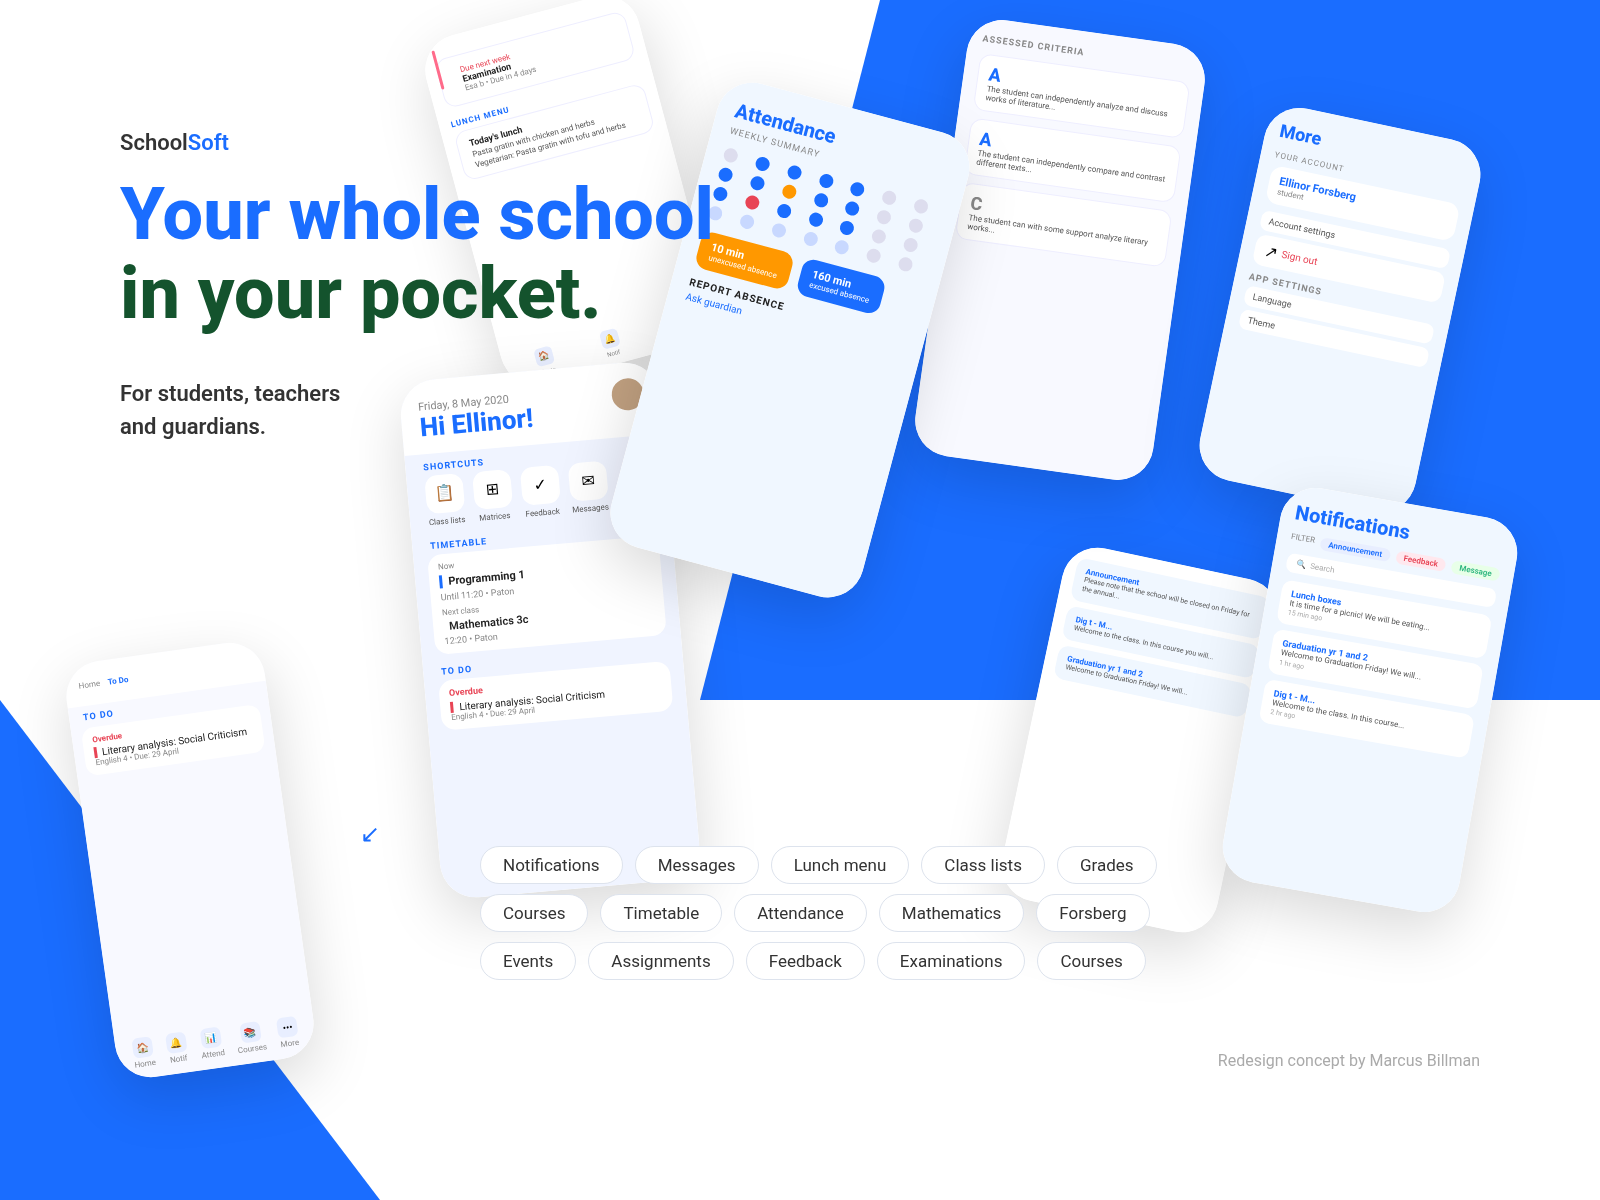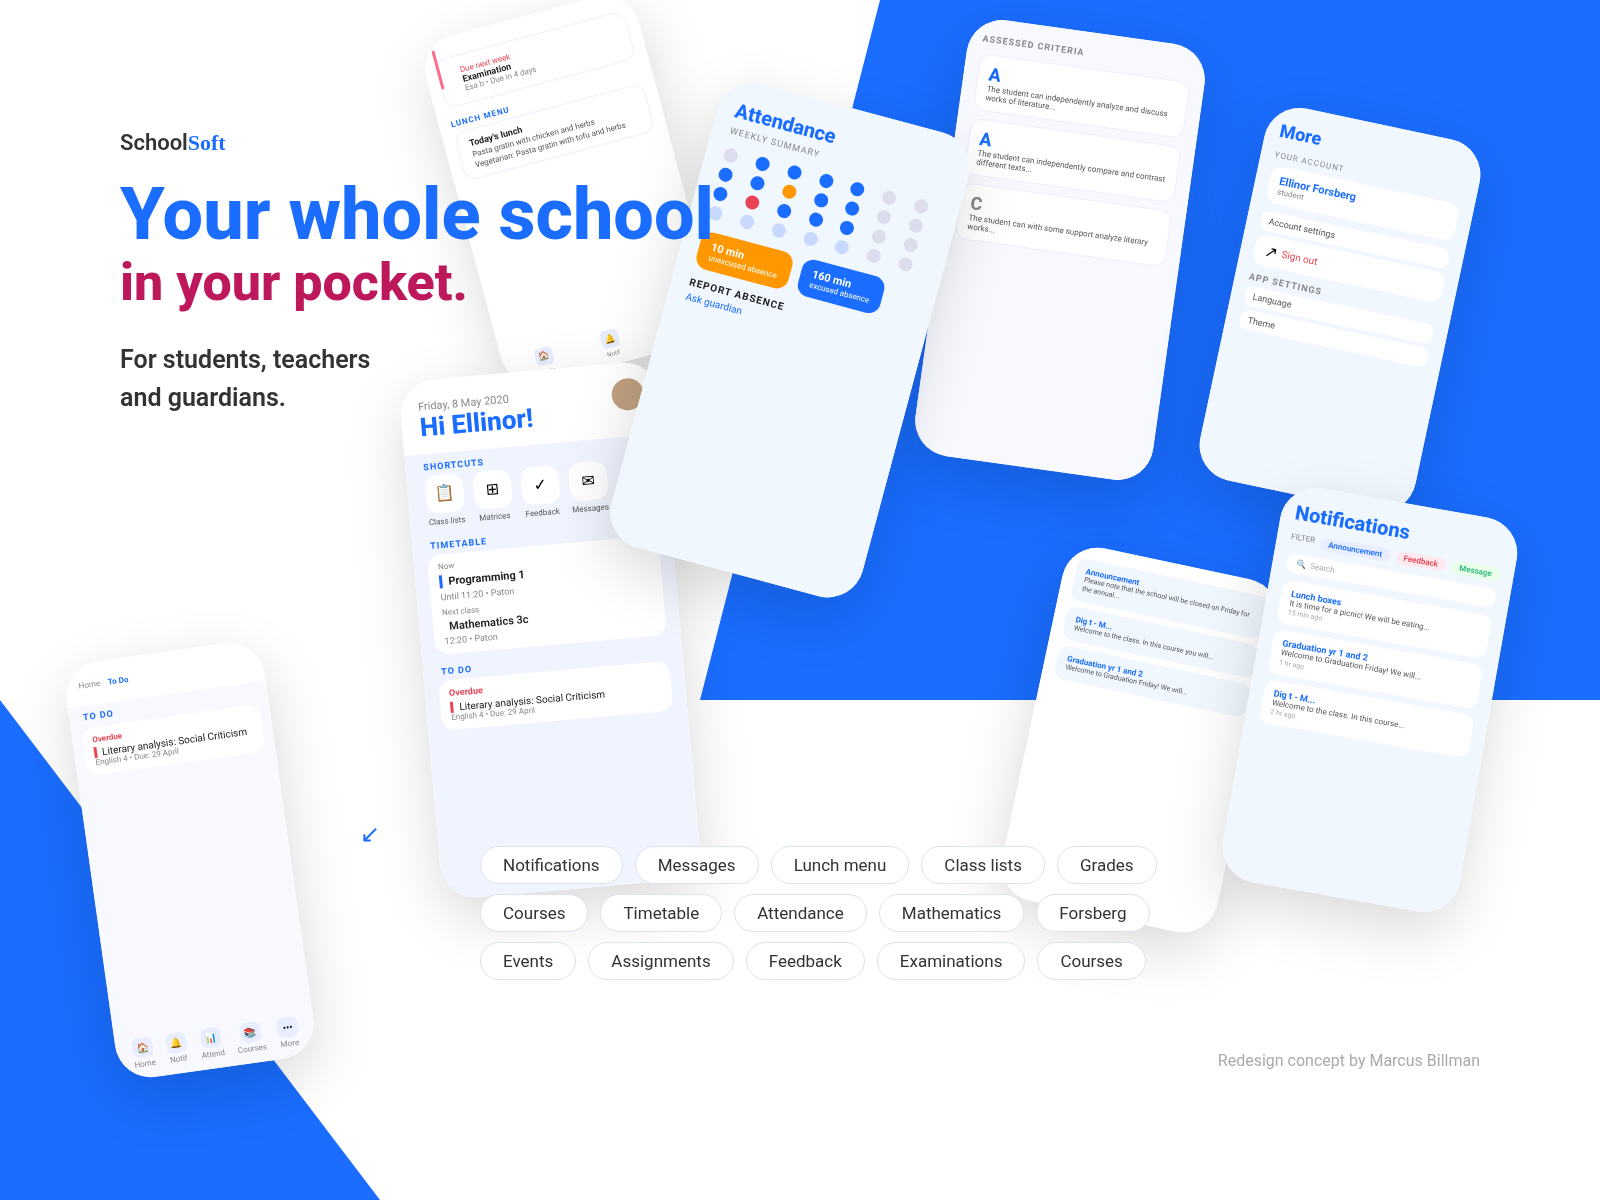--- a/index.html
+++ b/index.html
@@ -39,44 +39,44 @@
     
     .logo {
       position: absolute;
       top: 130px;
       left: 120px;
       font-size: 22px;
       font-weight: 600;
       z-index: 10;
     }
     .logo-school { color: #333; }
-    .logo-soft { color: #1a6dff; font-family: Liberation Serif, serif; }
+    .logo-soft { color: #1a6dff; }
 
     
     .hero-text {
       position: absolute;
       top: 175px;
       left: 120px;
       z-index: 10;
     }
     .hero-title-blue {
       font-size: 72px;
       font-weight: 800;
       color: #1a6dff;
       line-height: 1.1;
     }
     .hero-title-dark {
-      font-size: 52px;
+      font-size: 72px;
       font-weight: 800;
-      color: #be185d;
+      color: #14532d;
       line-height: 1.1;
     }
     .hero-subtitle {
-      margin-top: 30px;
-      font-size: 25px;
+      margin-top: 44px;
+      font-size: 22px;
       color: #333;
       font-weight: 600;
       line-height: 1.5;
     }
 
     
     .feature-tags {
       position: absolute;
       bottom: 220px;
       left: 480px;

